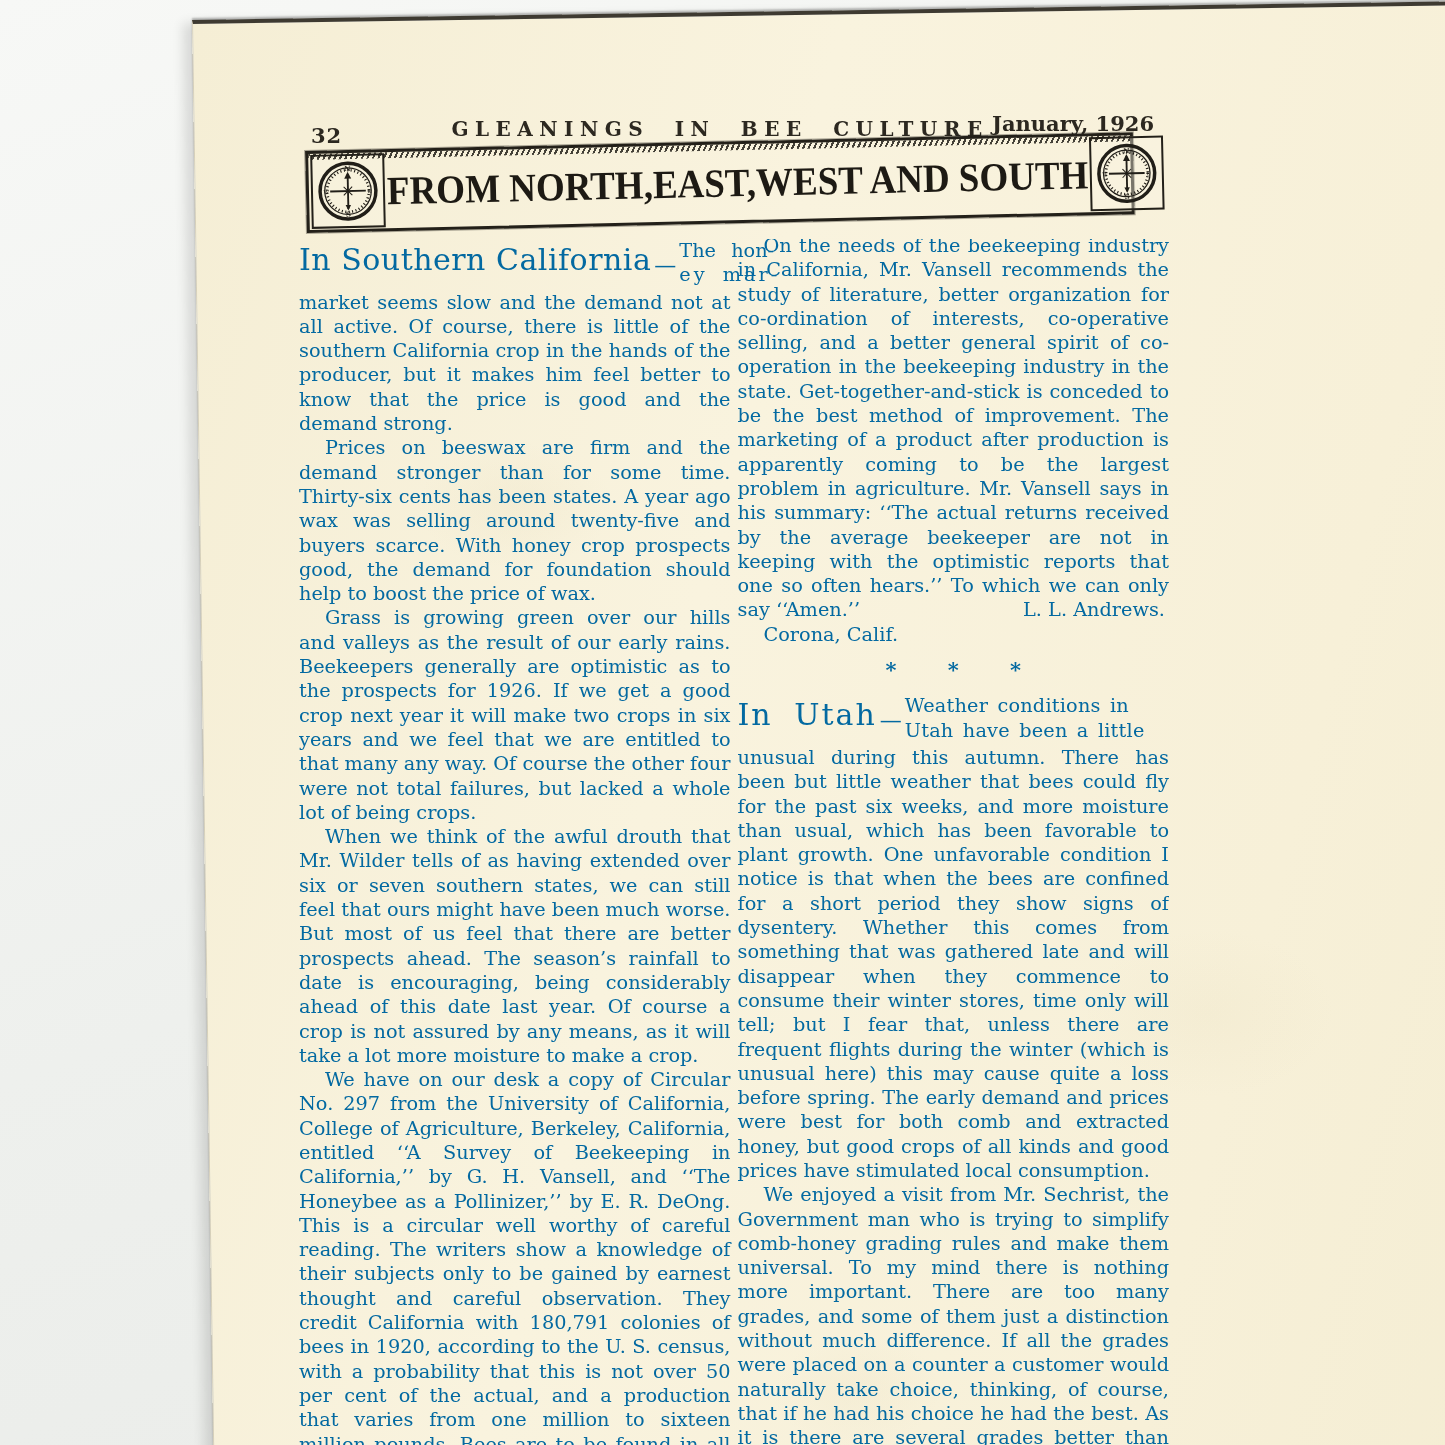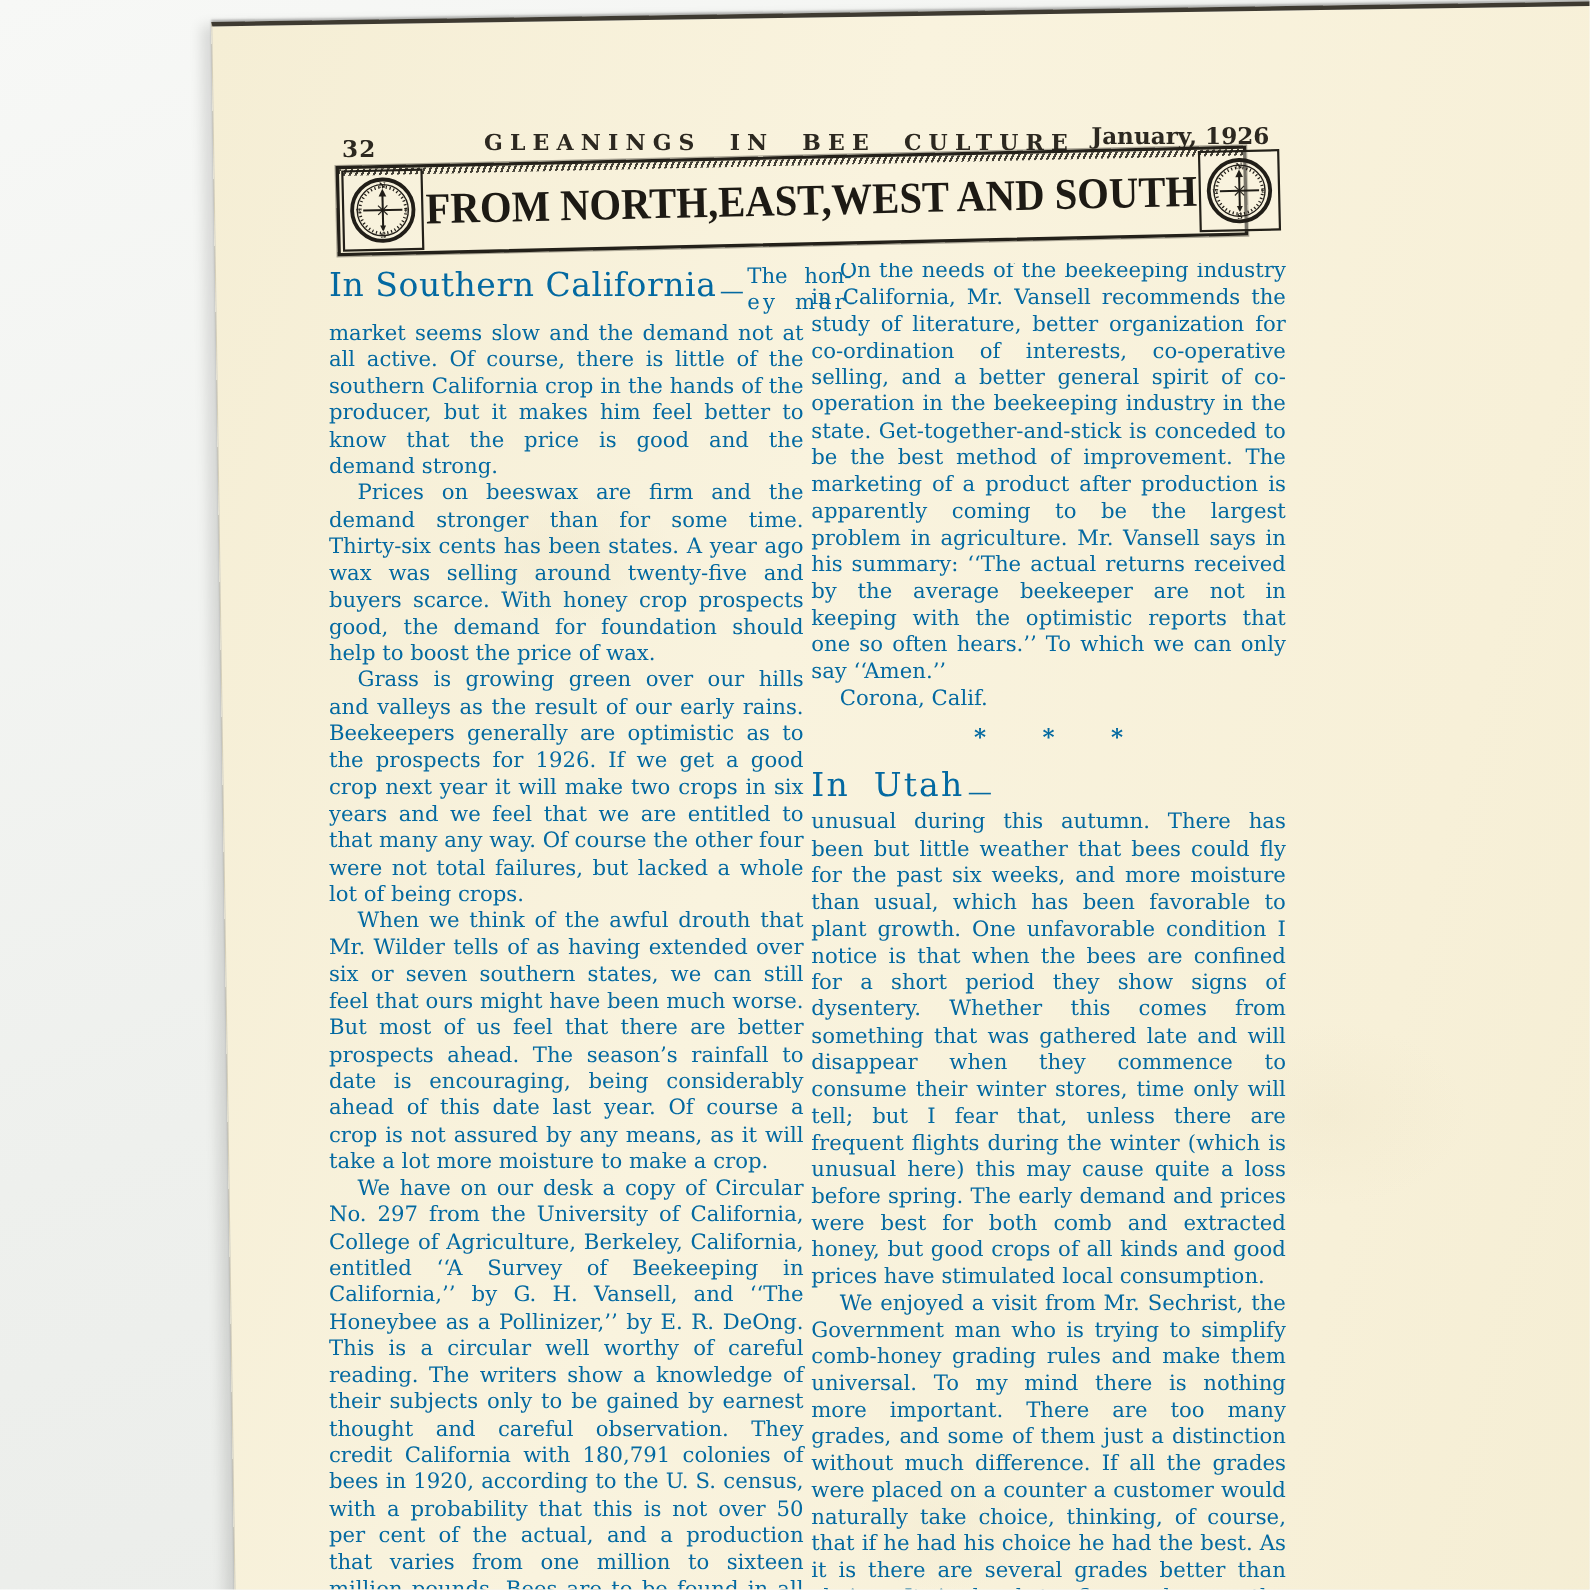--- a/index.html
+++ b/index.html
@@ -20,21 +20,21 @@
   .page::after{ 
     content:"";position:absolute;inset:0;pointer-events:none;
     background:
       radial-gradient(140px 90px at 22% 30%, rgba(210,195,150,0.10), transparent 70%),
       radial-gradient(180px 120px at 70% 62%, rgba(210,195,150,0.08), transparent 70%),
       radial-gradient(120px 80px at 45% 85%, rgba(205,190,145,0.08), transparent 70%);
   }
   .content{position:absolute;inset:0;color:#2c2820;}
   
   .page-num{position:absolute;left:311px;top:123px;font-size:21px;font-weight:bold;letter-spacing:1px;}
-  .journal{position:absolute;left:440px;top:117px;width:560px;text-align:left;
+  .journal{position:absolute;left:440px;top:117px;width:560px;text-align:center;
     font-size:20px;font-weight:bold;letter-spacing:6.5px;word-spacing:12px;white-space:nowrap;}
   .issue-date{position:absolute;left:992px;top:111px;font-size:21px;font-weight:bold;}
   
   .banner{
     position:absolute;left:306px;top:151px;width:822px;height:76px;
     transform:rotate(-1.3deg);transform-origin:left center;
     border:3px solid #232019;box-shadow:0 0 0 1px rgba(35,32,25,0.35);
     display:flex;align-items:center;background:transparent;
   }
   .banner .hatch{
@@ -137,24 +137,29 @@
       </div>
       <p class="noindent">market seems slow and the demand not at all active.  Of course, there is little of the southern California crop in the hands of the producer, but it makes him feel better to know that the price is good and the demand strong.</p>
       <p>Prices on beeswax are firm and the demand stronger than for some time. Thirty-six cents has been states.  A year ago wax was selling around twenty-five and buyers scarce.  With honey crop prospects good, the demand for foundation should help to boost the price of wax.</p>
       <p>Grass is growing green over our hills and valleys as the result of our early rains.  Beekeepers generally are optimistic as to the prospects for 1926.  If we get a good crop next year it will make two crops in six years and we feel that we are entitled to that many any way. Of course the other four were not total failures, but lacked a whole lot of being crops.</p>
       <p>When we think of the awful drouth that Mr. Wilder tells of as having extended over six or seven southern states, we can still feel that ours might have been much worse.  But most of us feel that there are better prospects ahead. The season’s rainfall to date is encouraging, being considerably ahead of this date last year.  Of course a crop is not assured by any means, as it will take a lot more moisture to make a crop.</p>
       <p>We have on our desk a copy of Circular No. 297 from the University of California, College of Agriculture, Berkeley, California, entitled ‘‘A Survey of Beekeeping in California,’’ by G. H. Vansell, and ‘‘The Honeybee as a Pollinizer,’’ by E. R. DeOng.  This is a circular well worthy of careful reading.  The writers show a knowledge of their subjects only to be gained by earnest thought and careful observation.  They credit California with 180,791 colonies of bees in 1920, according to the U. S. census, with a probability that this is not over 50 per cent of the actual, and a production that varies from one million to sixteen million pounds.  Bees are to be found in all of the fifty-eight counties of the state.  Attention is called to the fact that much loss is sustained each year by the ravages of the wax moth. Many combs are destroyed after they are put in storage.  This comes through not caring for them systematically.  Sulphur or some other moth killer should be used</p>
     </div>
 
     <div class="col" style="margin-top:-5px;">
       <p>On the needs of the beekeeping industry in California, Mr. Vansell recommends the study of literature, better organization for co-ordination of interests, co-operative selling, and a better general spirit of co-operation in the beekeeping industry in the state.  Get-together-and-stick is conceded to be the best method of improvement.  The marketing of a product after production is apparently coming to be the largest problem in agriculture.  Mr. Vansell says in his summary: ‘‘The actual returns received by the average beekeeper are not in keeping with the optimistic reports that one so often hears.’’  To which we can only say ‘‘Amen.’’</p>
+      <div class="sig">L. L. Andrews.</div>
       <div class="loc">Corona, Calif.</div>
       <div class="stars">* * *</div>
       <div class="lead-head utah-head">
         <span class="lead-big">In Utah</span>
         <span class="lead-dash">—</span>
+        <span class="runin utah">
+          <span class="r1">Weather conditions in</span>
+          <span class="r2">Utah have been a little</span>
+        </span>
       </div>
       <p class="noindent">unusual during this autumn.  There has been but little weather that bees could fly for the past six weeks, and more moisture than usual, which has been favorable to plant growth. One unfavorable condition I notice is that when the bees are confined for a short period they show signs of dysentery.  Whether this comes from something that was gathered late and will disappear when they commence to consume their winter stores, time only will tell; but I fear that, unless there are frequent flights during the winter (which is unusual here) this may cause quite a loss before spring.  The early demand and prices were best for both comb and extracted honey, but good crops of all kinds and good prices have stimulated local consumption.</p>
       <p>We enjoyed a visit from Mr. Sechrist, the Government man who is trying to simplify comb-honey grading rules and make them universal.  To my mind there is nothing more important.  There are too many grades, and some of them just a distinction without much difference. If all the grades were placed on a counter a customer would naturally take choice, thinking, of course, that if he had his choice he had the best.  As it is there are several grades better than choice.  It is hard to fix grades so the average dealer and consumer pay much attention to</p>
     </div>
 
   </div>
 </div>
 
 </body></html>

